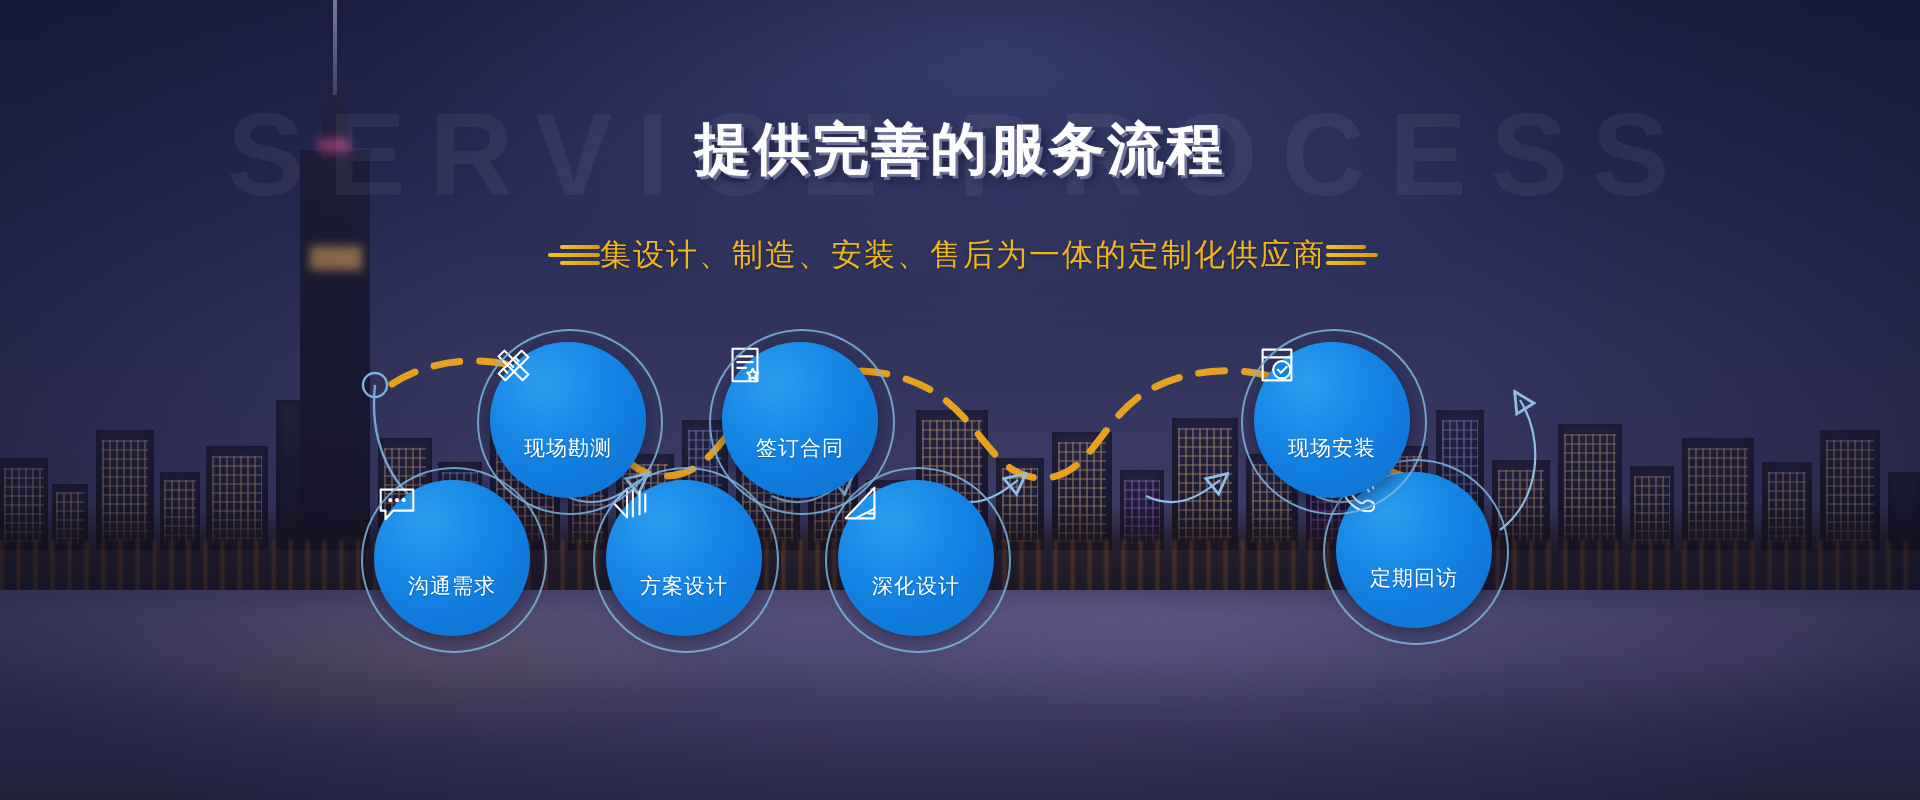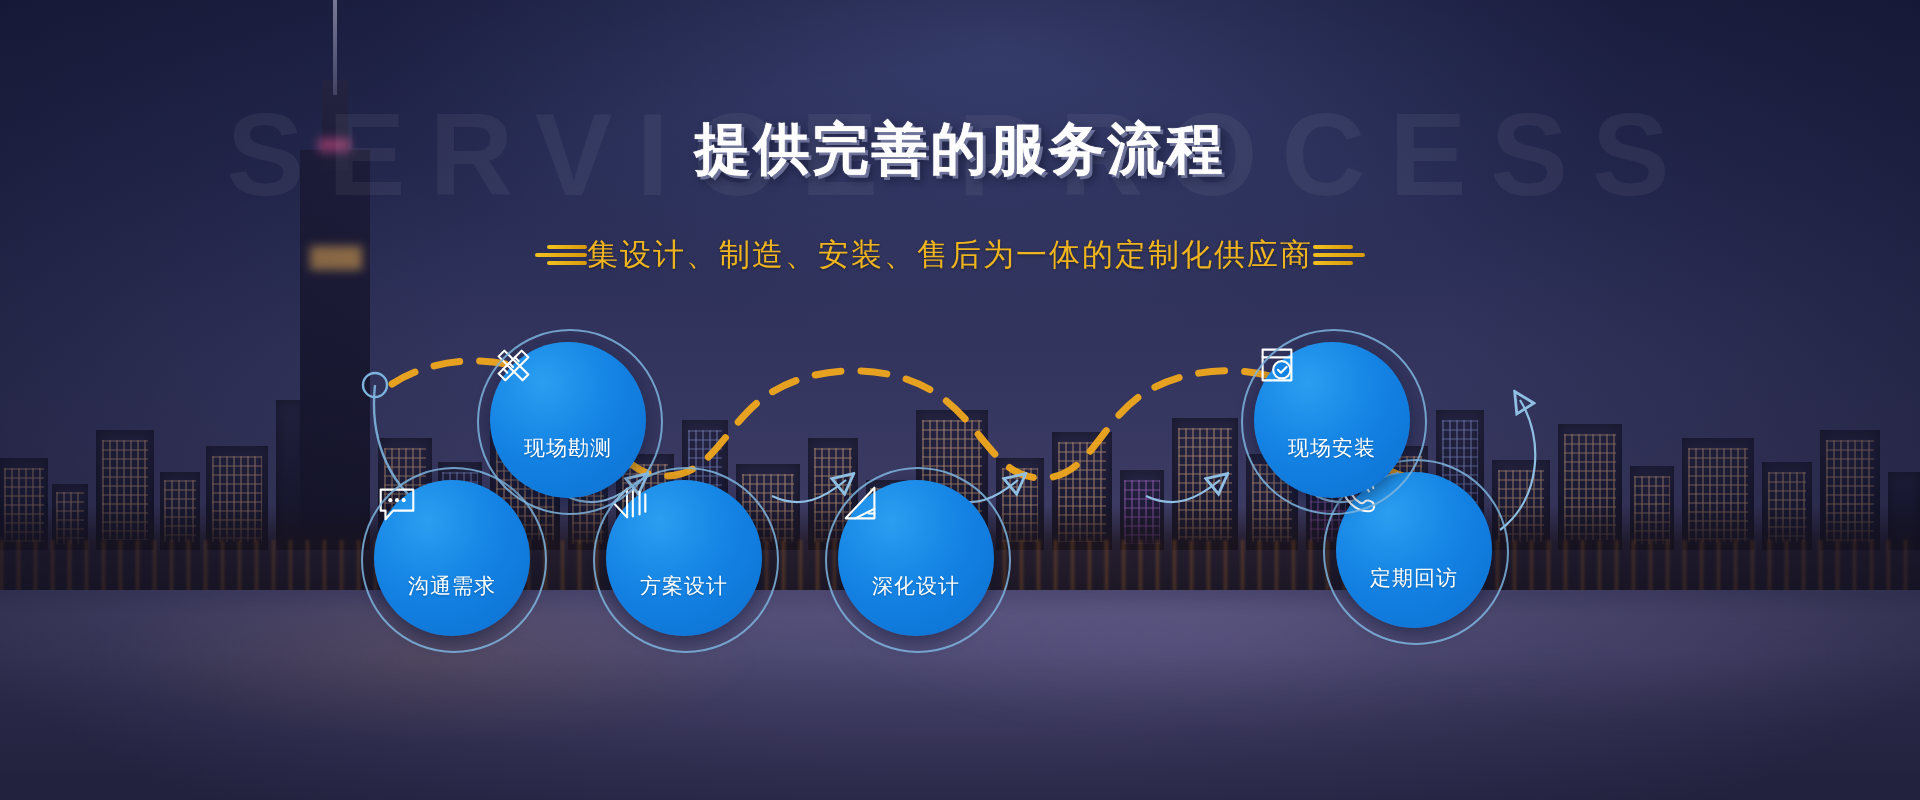--- a/index.html
+++ b/index.html
@@ -112,21 +112,21 @@
     text-shadow:
       0 0 1px #fff,
       3px 3px 0 rgba(120,125,165,.85),
       5px 5px 10px rgba(10,12,30,.6);
     font-family:"DejaVu Sans","Liberation Sans",sans-serif;
     white-space:nowrap;
   }
 
   
   .subrow {
-    position:absolute; top:234px; left:4px; width:1892px;
+    position:absolute; top:234px; left:17px; width:1892px;
     display:flex; align-items:center; justify-content:center; 
   }
   .sub-text {
     font-size:31px; color:#f0b51e; letter-spacing:2px; white-space:nowrap;
     font-family:"DejaVu Sans","Liberation Sans",sans-serif;
     text-shadow:0 1px 3px rgba(0,0,0,.4);
   }
   .sub-deco { display:flex; flex-direction:column; gap:4px; }
   .sub-deco i { display:block; height:4px; border-radius:2px;
     background:linear-gradient(90deg,#f4c21f,#d79a0c); }
@@ -348,20 +348,30 @@
       <span class="ic">
         <svg viewBox="0 0 48 48" fill="none" stroke="#ffffff" stroke-width="2.2" stroke-linecap="round" stroke-linejoin="round">
           <path d="M9 33 L33 9 L40 16 L16 40 Z"></path>
           <path d="M14 28l4 4M20 22l4 4M26 16l4 4"></path>
           <path d="M9 15 L15 9 L40 34 L34 40 Z"></path>
         </svg>
       </span>
       <span class="lb">现场勘测</span>
     </div>
 
+    <div class="node" style="left:722px; top:42px;">
+      <span class="ic">
+        <svg viewBox="0 0 48 48" fill="none" stroke="#ffffff" stroke-width="2.2" stroke-linecap="round" stroke-linejoin="round">
+          <path d="M11 7h26v34H11z"></path>
+          <path d="M16 15h16M16 21h16M16 27h9"></path>
+          <path d="M32 28l1.8 3.6 4 .6-2.9 2.8.7 4-3.6-1.9-3.6 1.9.7-4-2.9-2.8 4-.6z"></path>
+        </svg>
+      </span>
+      <span class="lb">签订合同</span>
+    </div>
 
 
     <div class="node" style="left:1254px; top:42px;">
       <span class="ic">
         <svg viewBox="0 0 48 48" fill="none" stroke="#ffffff" stroke-width="2.2" stroke-linecap="round" stroke-linejoin="round">
           <path d="M9 8h30v32H9z"></path>
           <path d="M9 16h30"></path>
           <circle cx="29" cy="29" r="9" fill="#1483e4"></circle>
           <path d="M25 29l3 3 6-6"></path>
         </svg>

